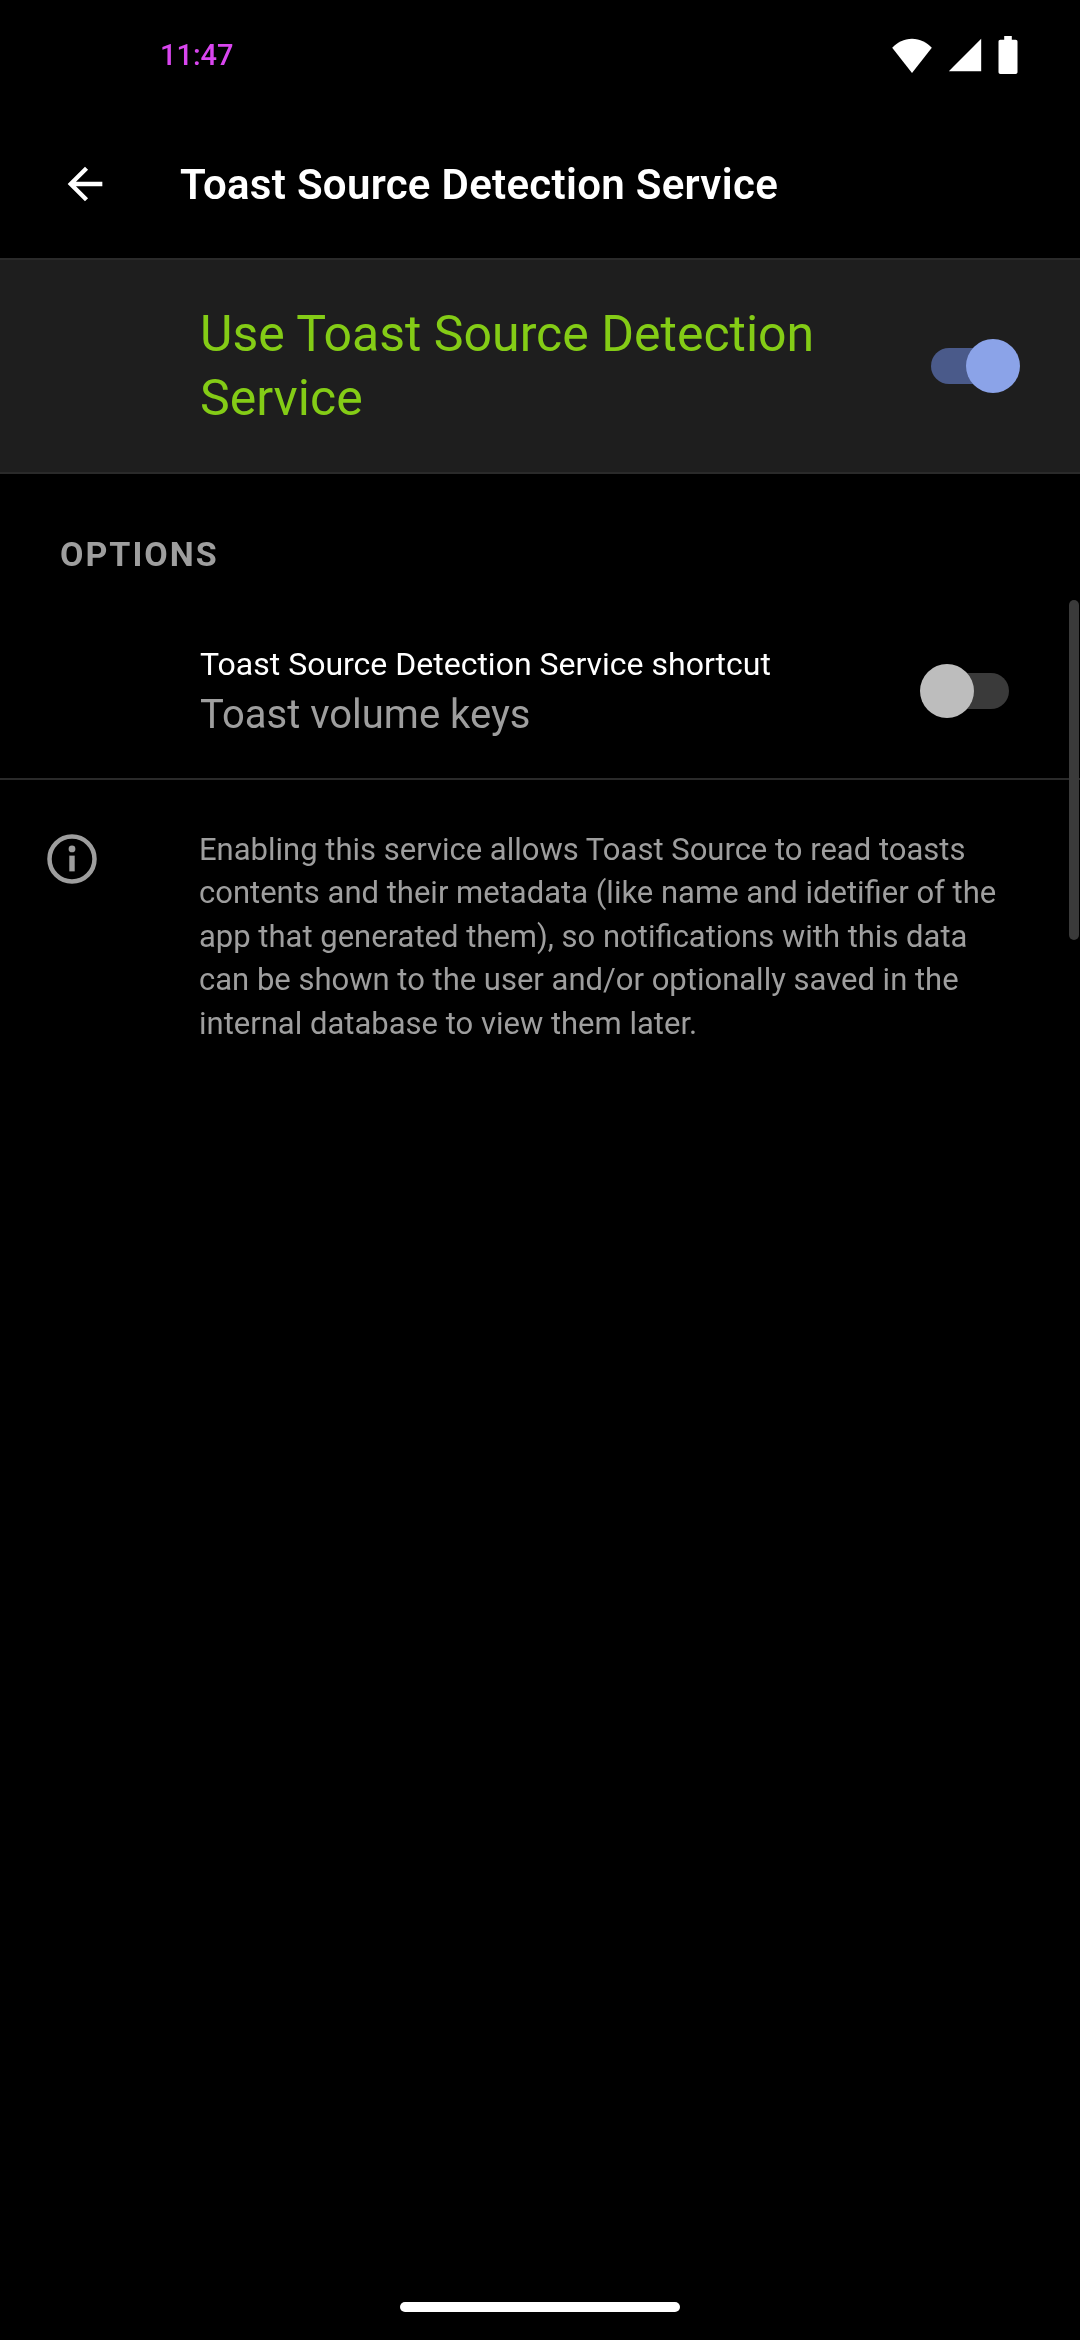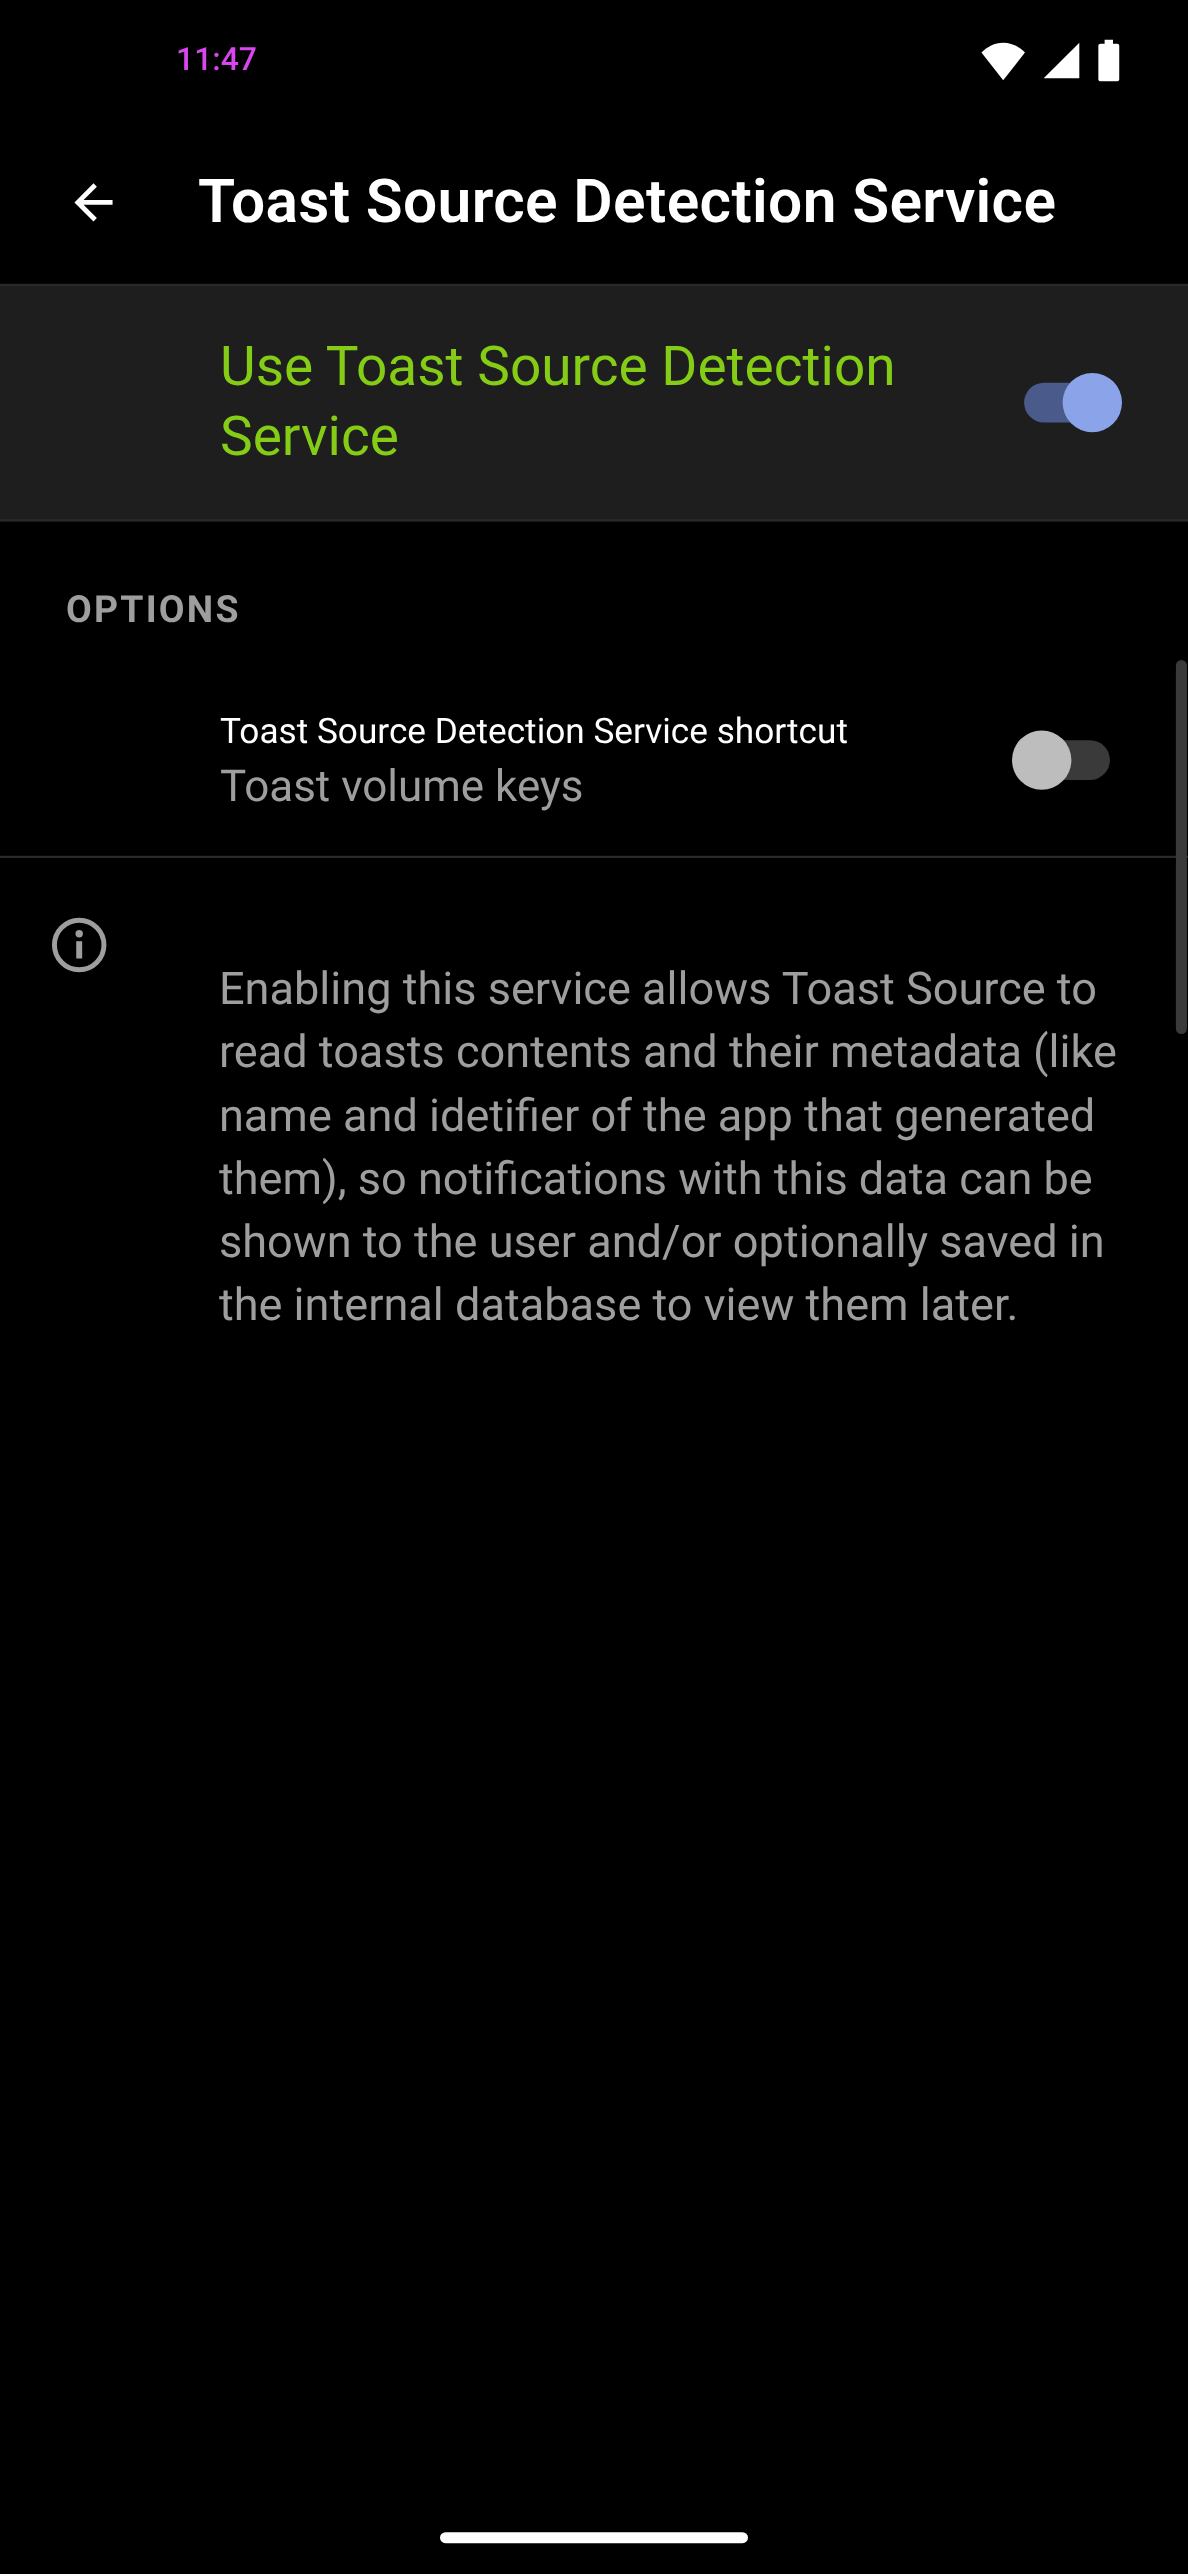--- a/index.html
+++ b/index.html
@@ -41,21 +41,21 @@
       height: 90px;
       display: flex;
       align-items: center;
       justify-content: center;
       background: transparent;
       border: none;
       cursor: pointer;
       margin-right: 50px;
     }
     .page-title {
-      font-size: 55px;
+      font-size: 42px;
       font-weight: 600;
       color: #ffffff;
       letter-spacing: 0.3px;
     }
     .main-toggle-section {
       background: #1e1e1e;
       padding: 42px 60px 42px 200px;
       display: flex;
       align-items: center;
       justify-content: space-between;
@@ -128,26 +128,25 @@
       display: flex;
       align-items: flex-start;
       gap: 100px;
     }
     .info-icon-wrap {
       width: 54px;
       flex-shrink: 0;
       margin-top: 4px;
     }
     .info-text {
-      font-size: 41px;
+      font-size: 31px;
       font-weight: 400;
       color: #9e9e9e;
       line-height: 1.4;
       flex: 1;
-      margin-top: 44px;
     }
     .nav-bar {
       position: absolute;
       bottom: 28px;
       left: 50%;
       transform: translateX(-50%);
       width: 280px;
       height: 10px;
       background: #ffffff;
       border-radius: 5px;

